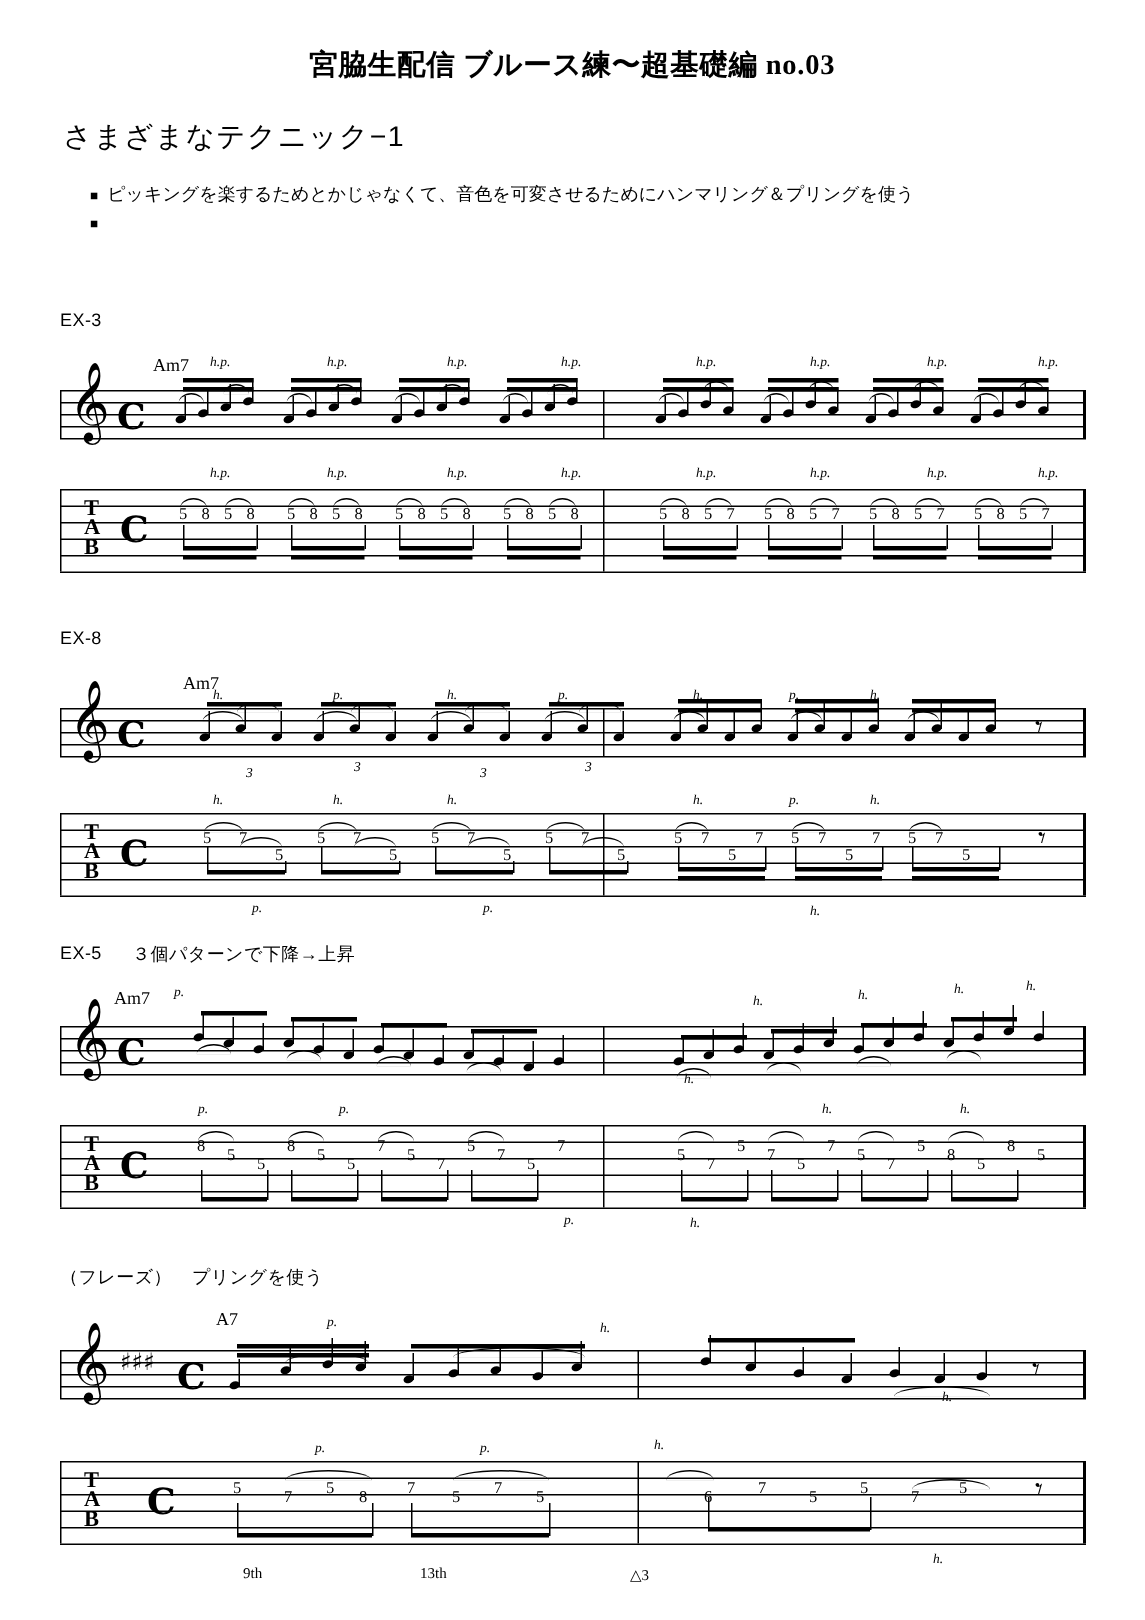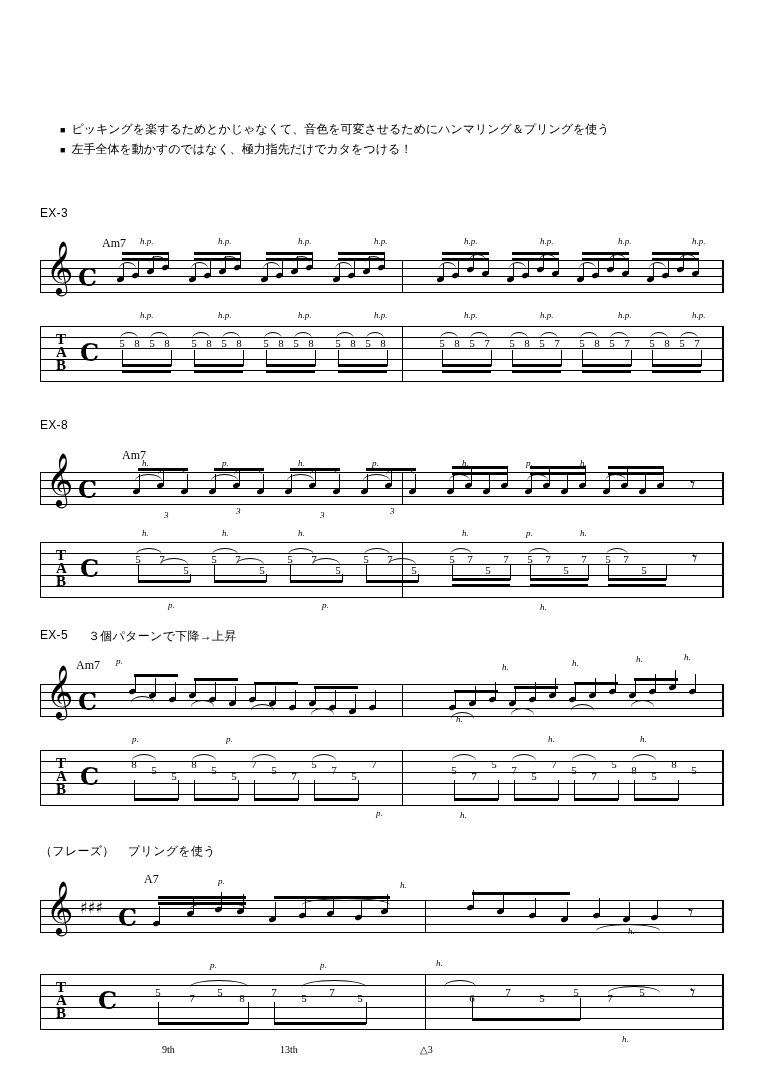--- a/index.html
+++ b/index.html
@@ -179,30 +179,31 @@
     font-family: "DejaVu Sans", sans-serif;
     font-size: 16px;
     line-height: 1;
   }
 </style>
 </head>
 <body>
 
 <div class="page">
 
-
+  <div class="doc-title">宮脇生配信 ブルース練〜超基礎編 no.03</div>
+
+  <div class="section-title">さまざまなテクニック−1</div>
 
   <div class="bullets">
     <div class="bullet-row">
       <span class="bullet-mark">■</span>
       <span>ピッキングを楽するためとかじゃなくて、音色を可変させるためにハンマリング＆プリングを使う</span>
     </div>
     <div class="bullet-row">
       <span class="bullet-mark">■</span>
-      <span>左手全体を動かすのではなく、極力指先だけでカタをつける！</span>
     </div>
   </div>
 
   <div class="ex-label" style="top:206px;left:40px;">EX-3</div>
 
   <div class="staff-block" id="sys1" style="top:240px;height:150px;">
     <div class="system" style="height:150px;">
 
       <div class="stafflines">
         <div class="ln" style="top:20px;"></div>

